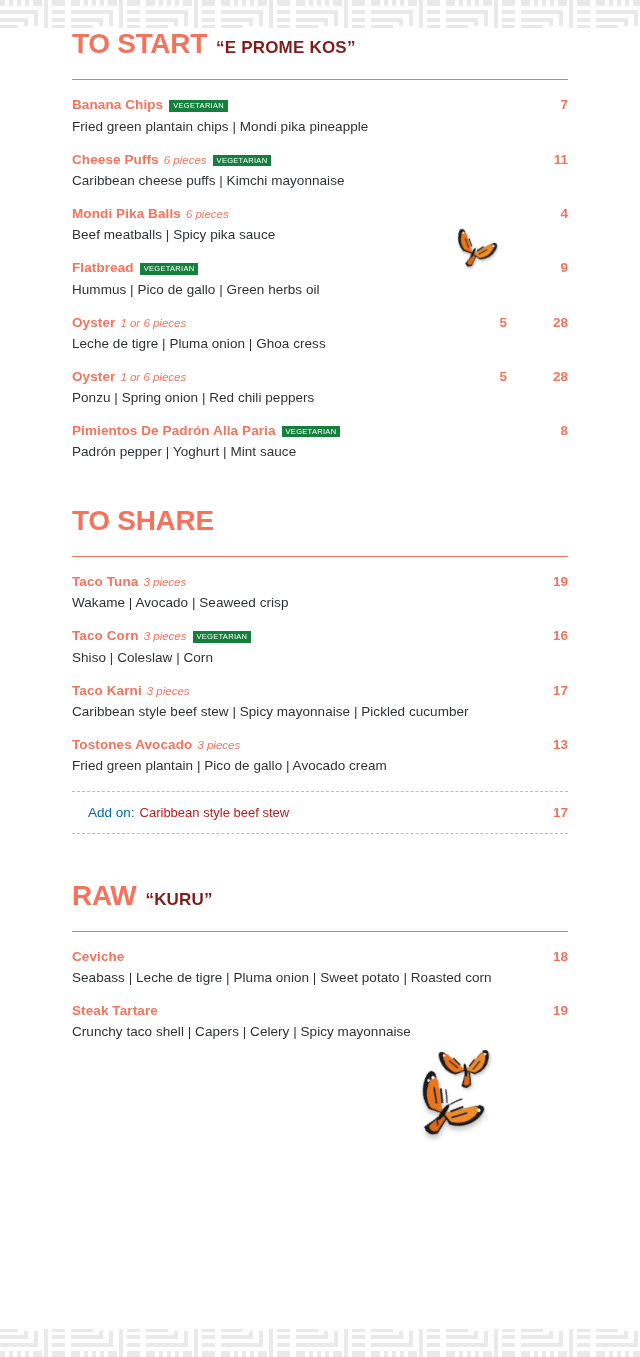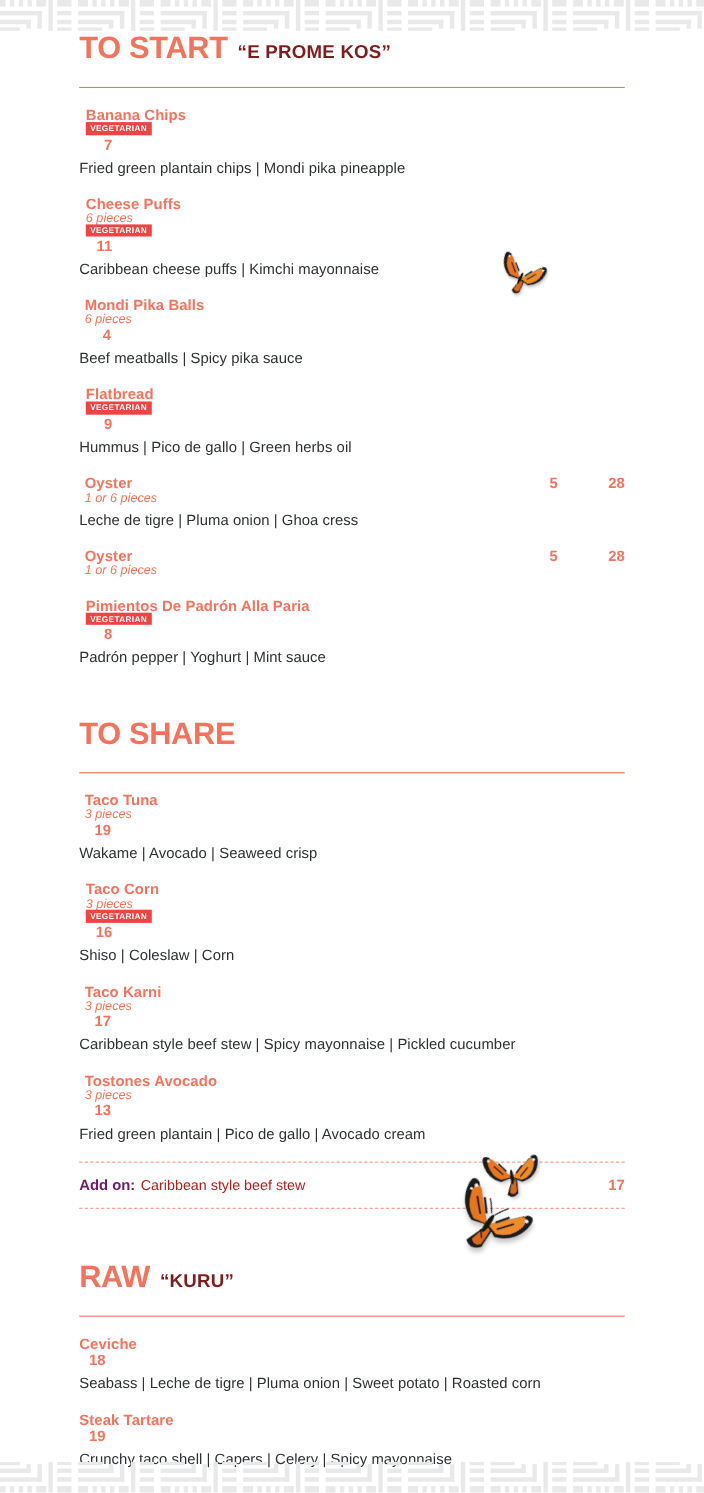--- a/index.html
+++ b/index.html
@@ -102,42 +102,41 @@
     margin: 21px 0 0 0;
   }
 
   
   .items { margin-top: 17px; }
   .item { margin-bottom: 18px; }
   .item-top {
     display: flex;
     align-items: baseline;
     position: relative;
-    flex-direction: column;
   }
   .item-name {
     color: #f4735c;
     font-size: 13.5px;
     font-weight: bold;
     letter-spacing: 0.1px;
     white-space: nowrap;
   }
   .item-qty {
     color: #f4735c;
     font-size: 11.5px;
     font-style: italic;
     margin-left: 5px;
     white-space: nowrap;
   }
   .badge {
     display: inline-block;
-    background: #ef4444;
+    background: #15803d;
     color: #ffffff;
     font-size: 7.5px;
-    font-weight: bold;
+    font-weight: normal;
     letter-spacing: 0.3px;
     padding: 2px 4px 2px 4px;
     margin-left: 6px;
     line-height: 1;
     position: relative;
     top: -1px;
     white-space: nowrap;
   }
   .spacer { flex: 1 1 auto; }
   .price {
@@ -176,23 +175,24 @@
   .addon {
     border-top: 1px dashed #f7a593;
     border-bottom: 1px dashed #f7a593;
     padding: 13px 0 13px 0;
     margin-top: 4px;
     margin-bottom: 18px;
     display: flex;
     align-items: baseline;
   }
   .addon-label {
-    color: #701a75;
+    color: #0369a1;
     font-size: 13.5px;
-    font-weight: bold;
+    font-weight: normal;
+    margin-left: 16px;
   }
   .addon-text {
     color: #b91c1c;
     font-size: 13px;
     margin-left: 5px;
   }
   .addon-price {
     color: #f4735c;
     font-size: 13.5px;
     font-weight: bold;
@@ -423,20 +423,21 @@
               <div class="item-desc">Leche de tigre | Pluma onion | Ghoa cress</div>
             </div>
             <div class="item">
               <div class="item-top">
                 <span class="item-name">Oyster</span>
                 <span class="item-qty">1 or 6 pieces</span>
                 <span class="spacer"></span>
                 <span class="price-dual-a">5</span>
                 <span class="price-dual-b">28</span>
               </div>
+              <div class="item-desc">Ponzu | Spring onion | Red chili peppers</div>
             </div>
             <div class="item">
               <div class="item-top">
                 <span class="item-name">Pimientos De Padrón Alla Paria</span>
                 <span class="badge">VEGETARIAN</span>
                 <span class="spacer"></span>
                 <span class="price price-single">8</span>
               </div>
               <div class="item-desc">Padrón pepper | Yoghurt | Mint sauce</div>
             </div>

